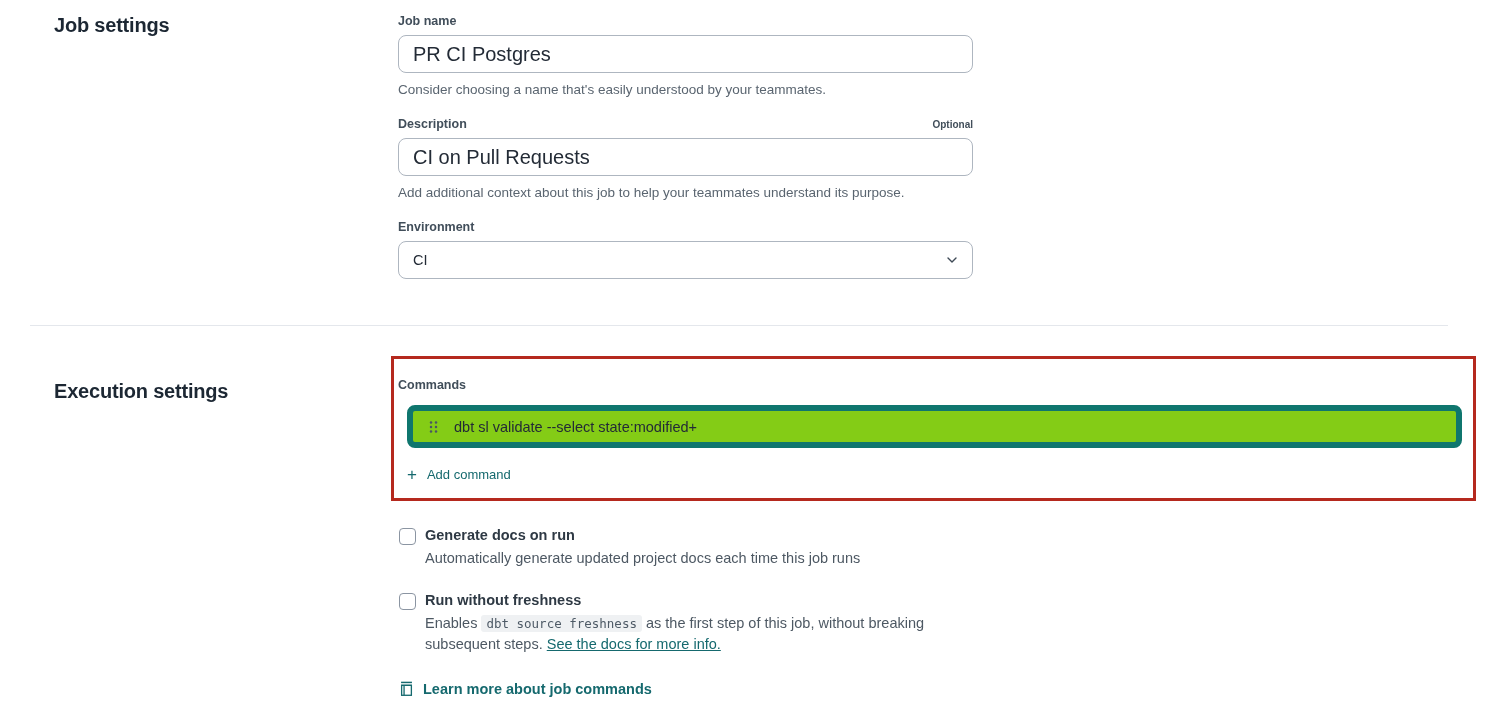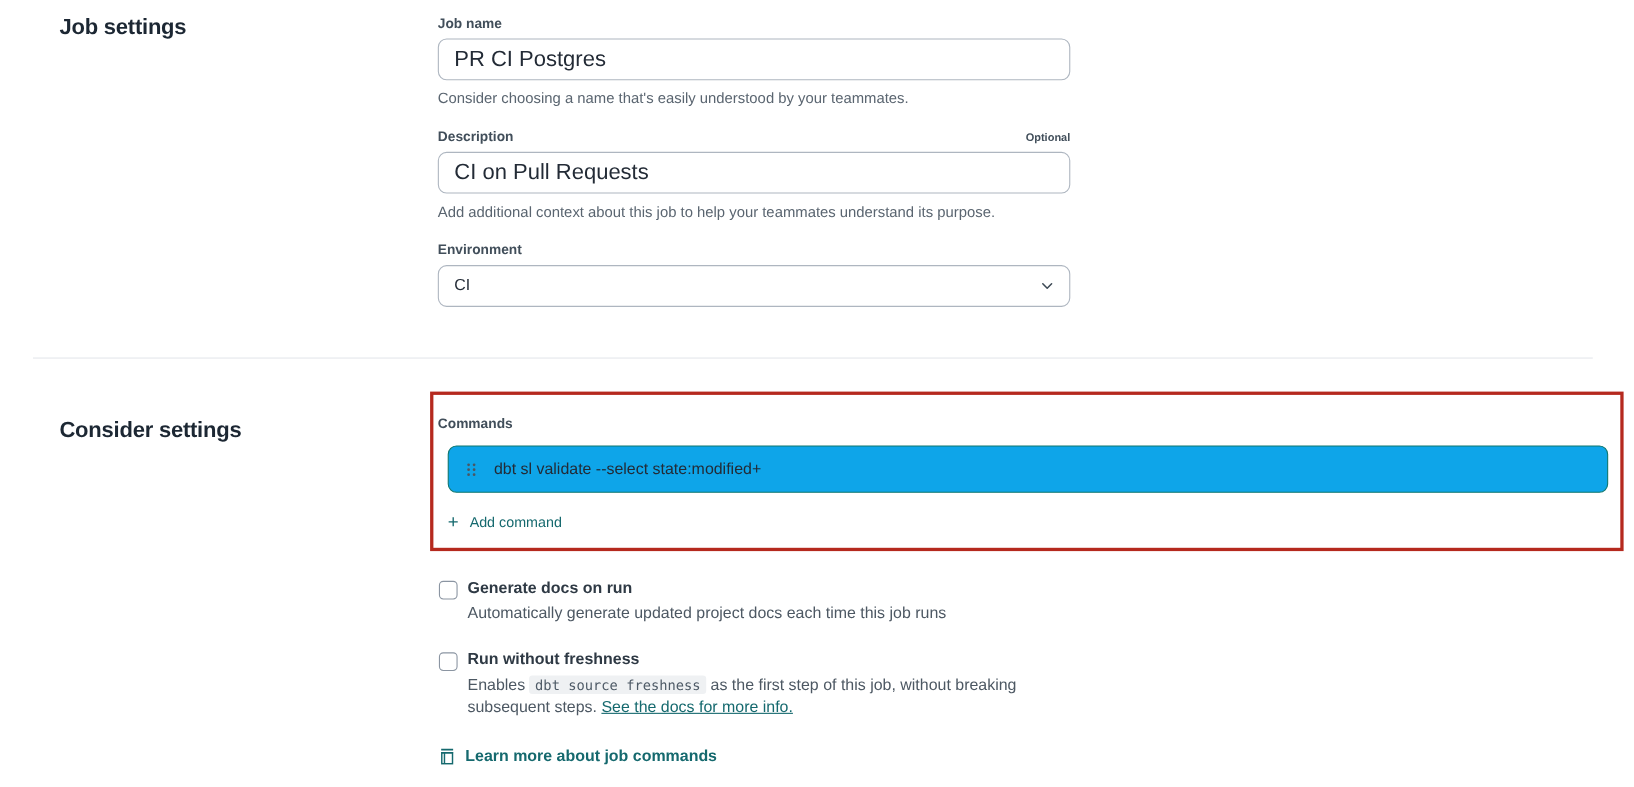--- a/index.html
+++ b/index.html
@@ -87,26 +87,26 @@
   .commands-label {
     font-size: 12.5px;
     font-weight: 700;
     color: #414e5a;
     margin-bottom: 13px;
   }
   .command-row {
     margin-left: 9px;
     width: 1055px;
     height: 43px;
-    border: 1px solid #0f766e;
+    border: 6px solid #0f766e;
     border-radius: 8px;
     display: flex;
     align-items: center;
     padding: 0 12px;
-    background: #0ea5e9;
+    background: #84cc16;
   }
   .grip-handle {
     display: inline-flex;
     margin: 0 14px 0 4px;
     cursor: grab;
   }
   .command-input {
     border: none;
     outline: none;
     flex: 1;
@@ -216,21 +216,21 @@
       </div>
     </div>
 
   </div>
 </div>
 
 <hr class="divider">
 
 <div class="section exec-section">
   <div class="heading-col exec-heading">
-    <h2 class="section-title">Consider settings</h2>
+    <h2 class="section-title">Execution settings</h2>
   </div>
   <div class="form-col-wide">
 
     <div class="highlight-box">
       <div class="commands-label">Commands</div>
 
       <div class="command-row">
         <span class="grip-handle">
           <svg width="9" height="14" viewBox="0 0 9 14">
             <circle cx="2" cy="2.5" r="1.25" fill="#4a5663"></circle>

